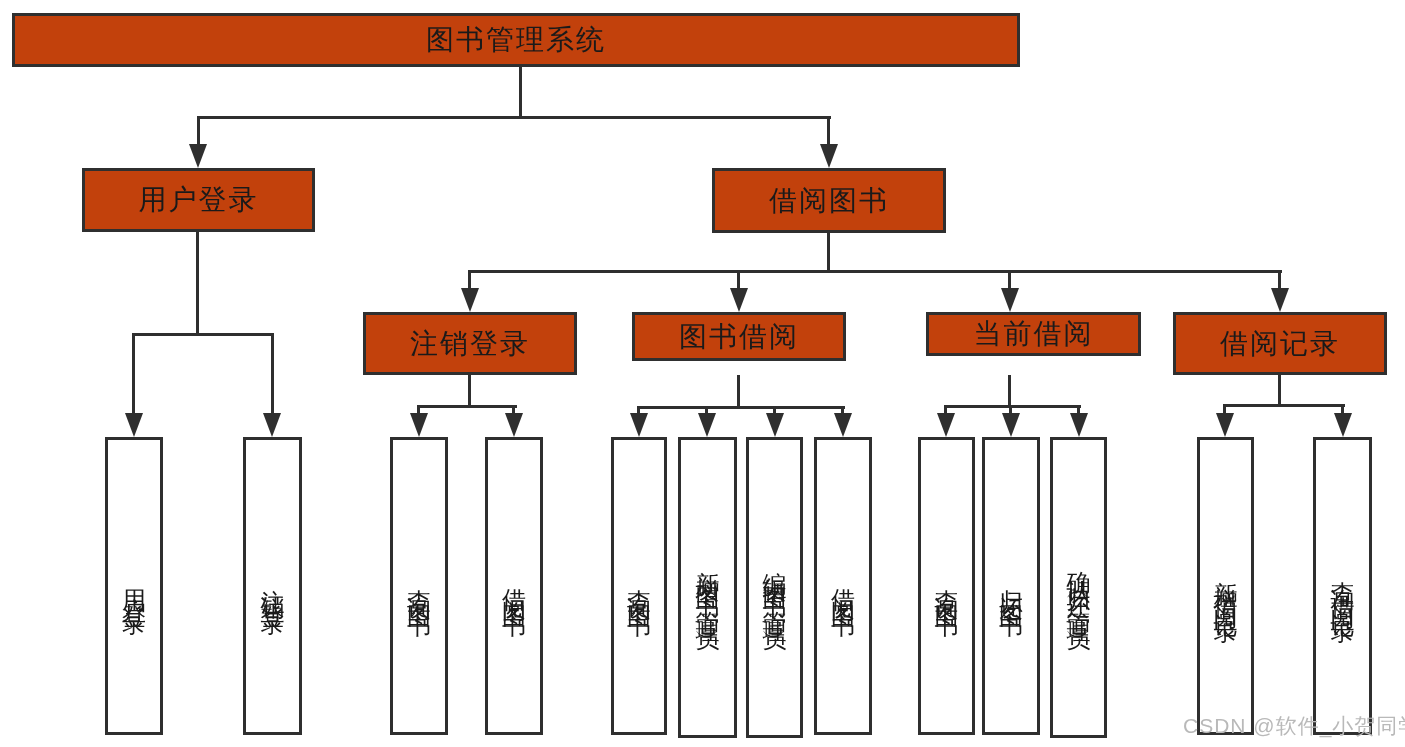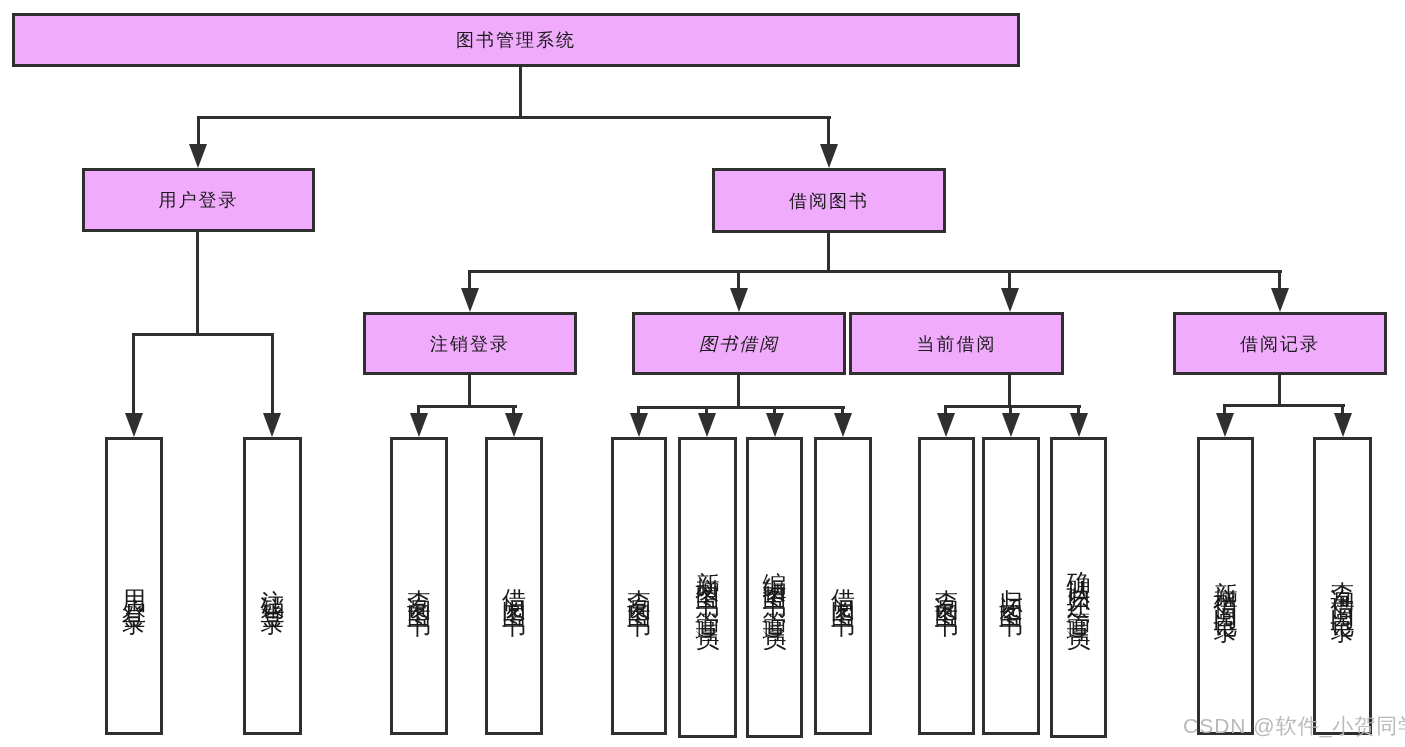--- a/index.html
+++ b/index.html
@@ -9,23 +9,23 @@
     width:1405px;height:747px;
     background:#ffffff;
     font-family:"Liberation Sans","DejaVu Sans",sans-serif;
     color:#1a1a1a;
     overflow:hidden;
   }
   
   .box{
     position:absolute;
     border:3px solid #2f2f2f;
-    background:#f0abfc;
+    background:#c2410c;
     display:flex;align-items:center;justify-content:center;
-    font-size:18px;letter-spacing:2px;
+    font-size:28px;letter-spacing:2px;
     white-space:nowrap;
   }
   
   .leaf{
     position:absolute;
     border:3px solid #2f2f2f;
     background:#ffffff;
     display:flex;align-items:center;justify-content:center;
   }
   .leaf span{
@@ -60,23 +60,23 @@
 <div class="stage">
 
   <div class="box" style="left:12px;top:13px;width:1008px;height:54px;">图书管理系统</div>
 
   <div class="box" style="left:82px;top:168px;width:233px;height:64px;">用户登录</div>
 
   <div class="box" style="left:712px;top:168px;width:234px;height:65px;">借阅图书</div>
 
   <div class="box" style="left:363px;top:312px;width:214px;height:63px;">注销登录</div>
 
-  <div class="box" style="left:632px;top:312px;width:214px;height:63px;font-style:italic;">图书借阅</div>
+  <div class="box" style="left:632px;top:312px;width:214px;height:49px;">图书借阅</div>
 
-  <div class="box" style="left:849px;top:312px;width:215px;height:63px;">当前借阅</div>
+  <div class="box" style="left:926px;top:312px;width:215px;height:44px;">当前借阅</div>
 
   <div class="box" style="left:1173px;top:312px;width:214px;height:63px;">借阅记录</div>
 
   <div class="leaf" style="left:105px;top:437px;width:58px;height:298px;">
     <span>用户登录</span>
   </div>
   <div class="leaf" style="left:243px;top:437px;width:59px;height:298px;">
     <span>注销登录</span>
   </div>
 

